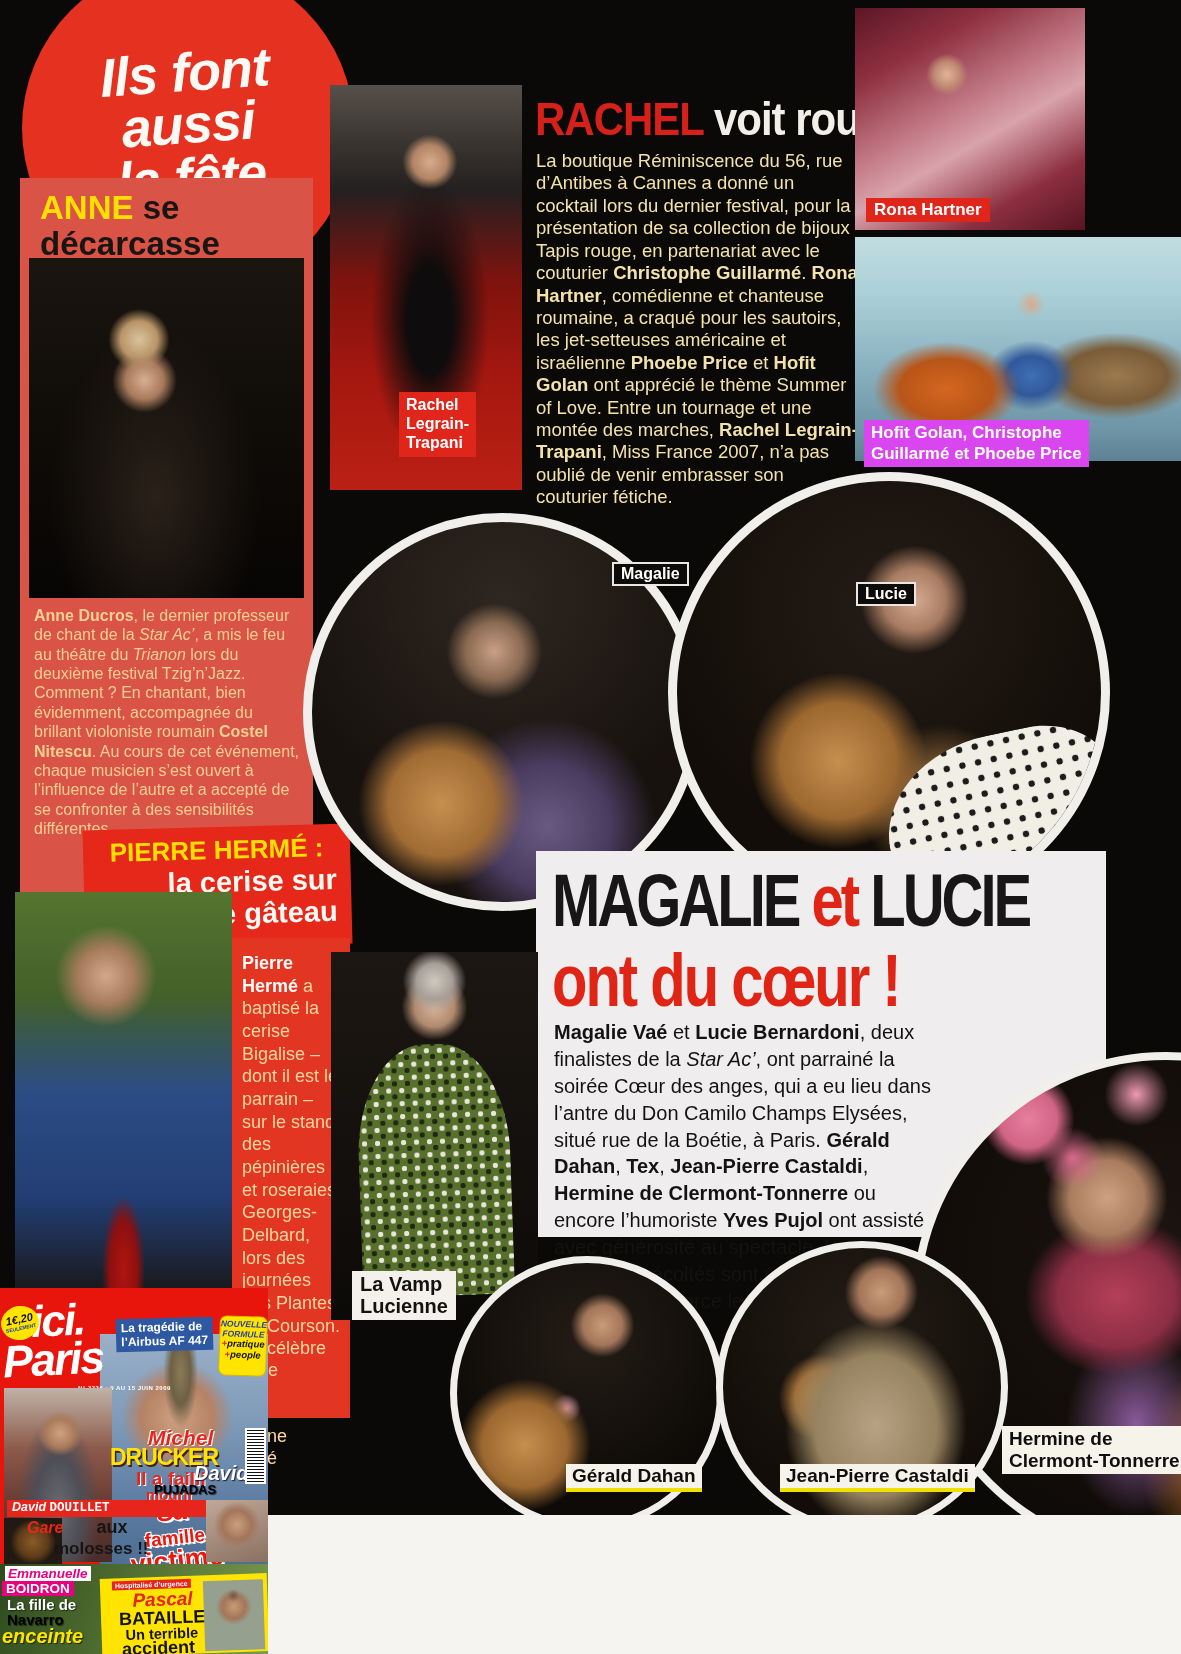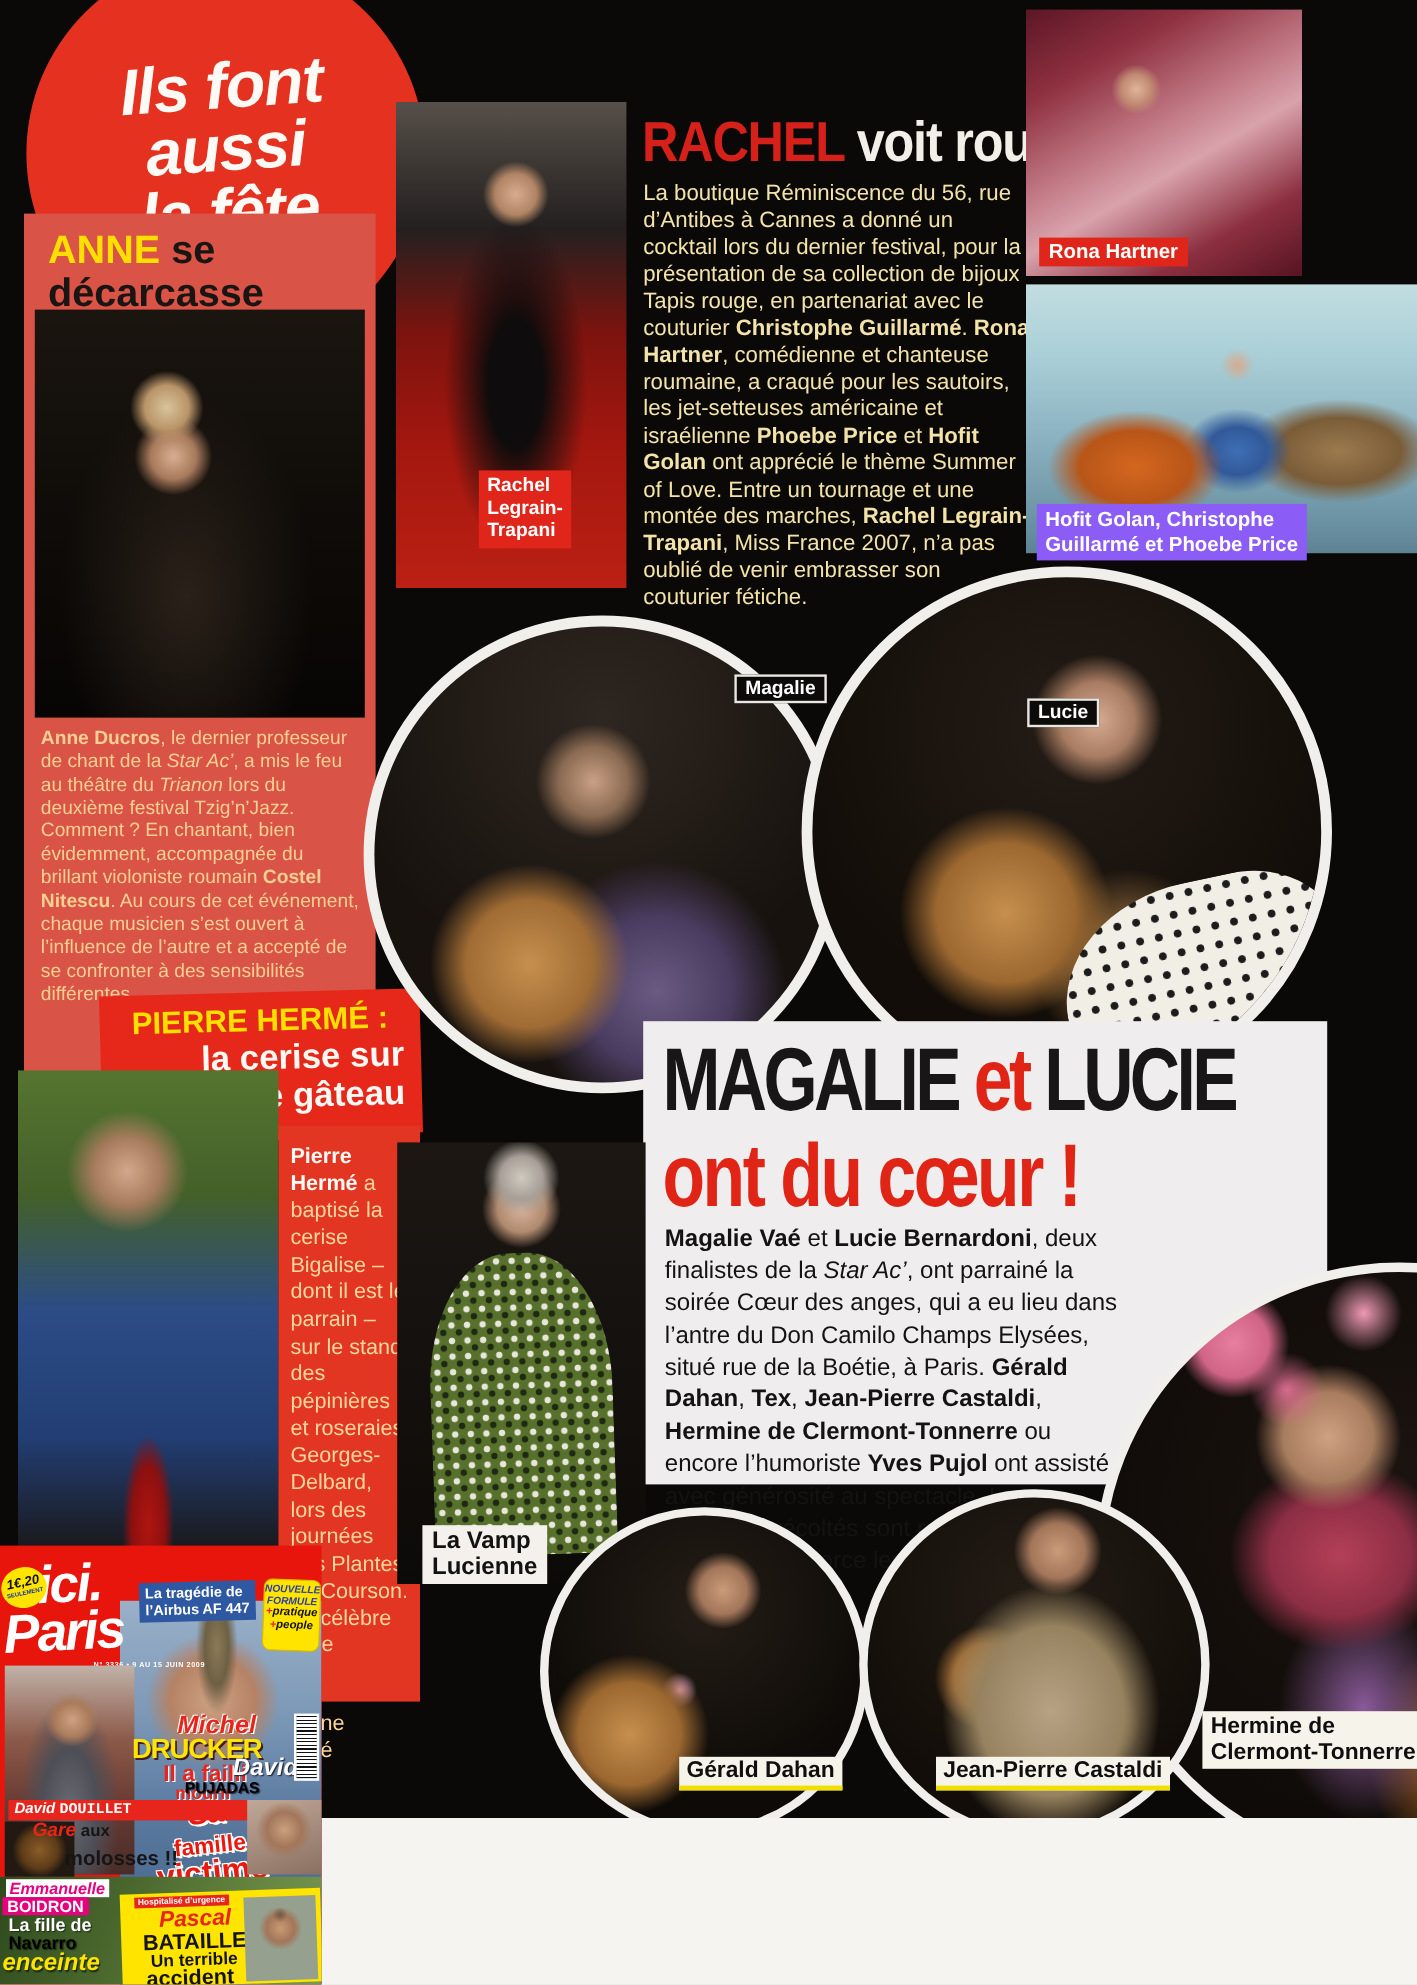--- a/index.html
+++ b/index.html
@@ -55,21 +55,21 @@
   .photo-rona{left:855px;top:8px;width:230px;height:222px;background:
      radial-gradient(circle at 40% 30%, #e0b49a 0%, #c08a72 6%, transparent 10%),
      linear-gradient(150deg,#5c1626 0%,#8e3040 22%,#c27a86 45%,#d9a3ac 58%,#8c2f40 80%,#571422 100%);}
   .rona-cap{position:absolute;left:866px;top:198px;background:#e0261b;color:#fff;font-weight:700;font-size:17px;padding:2px 8px;}
   .photo-hofit{left:855px;top:237px;width:326px;height:224px;background:
      radial-gradient(ellipse at 28% 68%, #d4671f 0%, #b85518 14%, transparent 22%),
      radial-gradient(ellipse at 54% 62%, #3f6fb4 0%, #31599a 10%, transparent 18%),
      radial-gradient(ellipse at 80% 62%, #9c7a4e 0%, #7a5c38 14%, transparent 22%),
      radial-gradient(circle at 54% 30%, #d7ab8e 0%, transparent 6%),
      linear-gradient(180deg,#c2dde0 0%,#abd0d8 25%,#8db4c2 55%,#6f96a6 85%,#5d8294 100%);}
-  .hofit-cap{position:absolute;left:864px;top:420px;background:#8b5cf6;color:#fff;font-weight:700;
+  .hofit-cap{position:absolute;left:864px;top:420px;background:#d946ef;color:#fff;font-weight:700;
      font-size:17px;line-height:1.25;padding:2px 7px;}
 
   
   .circ{position:absolute;border-radius:50%;overflow:hidden;}
   .magalie-circle{left:303px;top:513px;width:380px;height:380px;border:9px solid #f1efeb;background:
      radial-gradient(circle at 48% 34%, #c9a085 0%, #8a6a52 9%, transparent 15%),
      radial-gradient(circle at 34% 74%, #c68f4e 0%, #a06c34 14%, transparent 22%),
      radial-gradient(circle at 62% 80%, #6a5a82 0%, #4a3c60 16%, transparent 28%),
      radial-gradient(circle at 50% 20%, #2e2620 0%, #17120e 62%),#17120e;}
   .lucie-circle{left:668px;top:472px;width:424px;height:424px;border:9px solid #f1efeb;background:
@@ -171,21 +171,21 @@
   .pujadas-head .h1{font-size:25px;font-style:italic;}
   .pujadas-head .h2{font-size:19px;} .pujadas-head .h3{font-size:27px;}
   .pujadas-head .h4{font-size:19px;} .pujadas-head .h5{font-size:27px;}
   .douillet-strip{position:absolute;left:7px;top:212px;width:228px;height:17px;background:#e8251c;color:#fff;
      font-size:12.5px;padding-left:5px;box-sizing:border-box;}
   .douillet-strip .f{font-style:italic;font-weight:700;} .douillet-strip .l{font-weight:900;font-family:Liberation Mono, monospace;}
   .photo-dog{left:4px;top:230px;width:58px;height:46px;background:
      radial-gradient(circle at 50% 52%, #8a5c28 0%, #5e3c18 40%, transparent 60%),#221a12;}
   .douillet-l1{position:absolute;left:27px;top:229px;white-space:nowrap;}
   .douillet-l1 .w1{font-size:16px;font-weight:900;font-style:italic;color:#e8251c;}
-  .douillet-l1 .w2{font-size:14px;font-weight:900;color:#151515;}
+  .douillet-l1 .w2{font-size:18px;font-weight:900;color:#151515;margin-left:28px;}
   .douillet-l2{position:absolute;left:54px;top:251px;font-size:17px;font-weight:900;color:#151515;}
   .photo-douillet-inset{left:206px;top:212px;width:62px;height:62px;background:
      radial-gradient(circle at 50% 40%, #caa07e 0%, #a3765a 30%, transparent 48%),
      linear-gradient(160deg,#c0a898 0%,#8a7060 100%);}
   .photo-boidron{left:0;top:276px;width:268px;height:90px;background:
      radial-gradient(circle at 60% 32%, #cfa183 0%, transparent 7%),
      radial-gradient(ellipse at 62% 58%, #8a8a8a 0%, #6e6e6e 16%, transparent 26%),
      linear-gradient(110deg,#2e4a1e 0%,#48662c 35%,#5f7f3c 65%,#7a9a50 100%);}
   .emm-strip{position:absolute;left:5px;top:278px;background:#fdfdfd;color:#e6017e;font-size:13.5px;font-weight:900;font-style:italic;padding:0 3px;}
   .boi-strip{position:absolute;left:2px;top:293px;background:#e6017e;color:#fff;font-size:13.5px;font-weight:900;padding:0 4px;}

